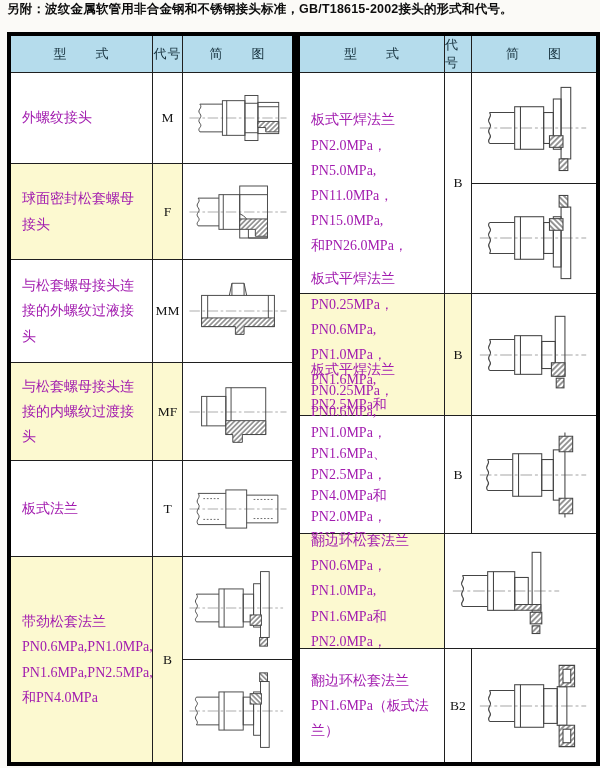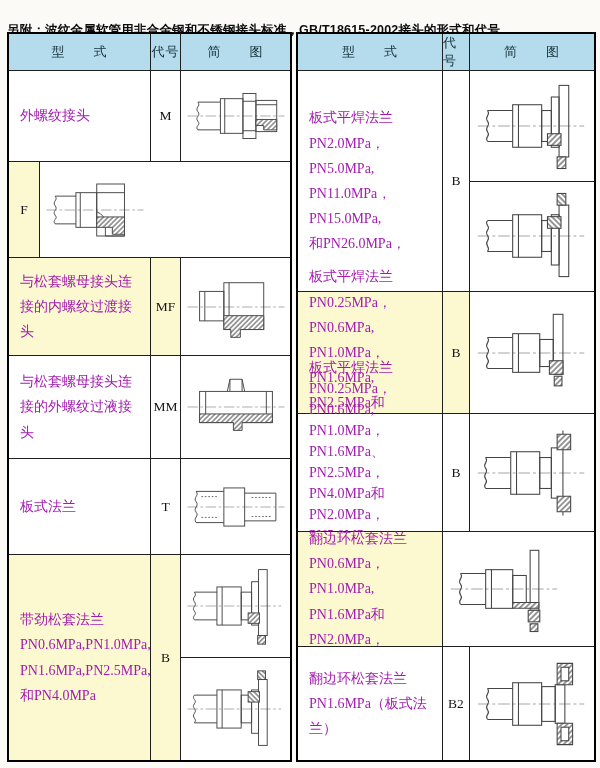--- a/index.html
+++ b/index.html
@@ -1,19 +1,19 @@
 <!DOCTYPE html>
 <html><head>
 <meta charset="utf-8">
 <style>
   html,body{margin:0;padding:0;}
   body{width:600px;height:768px;background:#fbfaf7;font-family:"Liberation Serif",serif;position:relative;overflow:hidden;}
   .page{position:absolute;left:0;top:0;width:600px;height:768px;}
-  .doc-title{position:absolute;left:7px;top:22px;width:586px;font-family:"Liberation Sans",sans-serif;font-weight:bold;font-size:12.5px;color:#0d0d0d;letter-spacing:.2px;white-space:nowrap;}
-  .tbl{position:absolute;top:32px;border:2px solid #000000;background:#fff;display:flex;flex-direction:column;box-sizing:content-box;}
+  .doc-title{position:absolute;left:7px;top:1px;width:586px;font-family:"Liberation Sans",sans-serif;font-weight:bold;font-size:12.5px;color:#0d0d0d;letter-spacing:.2px;white-space:nowrap;}
+  .tbl{position:absolute;top:32px;border:4px solid #000000;background:#fff;display:flex;flex-direction:column;box-sizing:content-box;}
   #tbl-left{left:7px;}
   #tbl-right{left:296px;}
   .row{display:flex;flex:none;}
   .row + .row{border-top:1px solid #1f1f1f;}
   .cell{box-sizing:border-box;flex:none;position:relative;background:#fff;}
   .cell + .cell{border-left:1px solid #1f1f1f;}
   .c-type{display:flex;align-items:center;padding:4px 5px 4px 11px;font-size:14px;line-height:1.8;color:#a21caf;white-space:pre-line;}
   .c-type.tight{line-height:1.5;}
   .c-code{display:flex;align-items:center;justify-content:center;font-size:13.5px;color:#141414;}
   .c-diag{display:flex;flex-direction:column;background:#fff;}
@@ -67,69 +67,70 @@
               <line x1="68" y1="65" x2="83" y2="65"></line>
           <rect x="83" y="30" width="24" height="36"></rect>
               <line x1="83" y1="35" x2="107" y2="35"></line>
           <path d="M83 52h24v12h-15v-5h-9z" fill="url(#hat)"></path>
         </svg>
           </div>
       </div>
     </div>
 
     <div class="row hl" style="height:95px">
+      <div class="cell w-type c-type">球面密封松套螺母接头</div>
       <div class="cell w-code c-code">F</div>
       <div class="cell w-diag c-diag">
         <div class="one">
             <svg class="d" width="104" height="88" viewBox="0 0 120 96" fill="none" stroke="#454545" stroke-width="1.1">
           <line x1="4" y1="48" x2="116" y2="48" stroke="#8a8a8a" stroke-width=".8" stroke-dasharray="12 3 3 3"></line>
           <path d="M14 32h24M14 64h24"></path>
               <path d="M14 32c4 5-4 6 0 11c4 5-4 6 0 11c4 5-4 5 0 10"></path>
           <rect x="38" y="28" width="24" height="40"></rect>
               <line x1="43" y1="28" x2="43" y2="68"></line>
           <rect x="62" y="18" width="32" height="60"></rect>
               <line x1="62" y1="28" x2="94" y2="28"></line>
           <path d="M62 50q10 4 10 14v14h22v-26"></path>
           <path d="M62 56h32v20h-14v-8h-18z" fill="url(#hat)"></path>
-        </svg>
-          </div>
-      </div>
-    </div>
-
-    <div class="row hl" style="height:97px">
-      <div class="cell w-type c-type">与松套螺母接头连接的内螺纹过渡接头</div>
-      <div class="cell w-code c-code">MF</div>
-      <div class="cell w-diag c-diag">
-        <div class="one">
-            <svg class="d" width="104" height="88" viewBox="0 0 120 96" fill="none" stroke="#454545" stroke-width="1.1">
-          <line x1="4" y1="48" x2="116" y2="48" stroke="#8a8a8a" stroke-width=".8" stroke-dasharray="12 3 3 3"></line>
-          <rect x="18" y="30" width="28" height="34"></rect>
-              <line x1="24" y1="30" x2="24" y2="64"></line>
-          <rect x="46" y="20" width="46" height="54"></rect>
-              <line x1="52" y1="20" x2="52" y2="74"></line>
-          <path d="M46 58h46v16h-27v9h-11v-9h-8z" fill="url(#hat)"></path>
         </svg>
           </div>
       </div>
     </div>
 
     <div class="row" style="height:102px">
       <div class="cell w-type c-type">与松套螺母接头连接的外螺纹过液接头</div>
       <div class="cell w-code c-code">MM</div>
       <div class="cell w-diag c-diag">
         <div class="one">
             <svg class="d" width="104" height="92" viewBox="0 0 120 96" fill="none" stroke="#454545" stroke-width="1.1">
           <line x1="4" y1="48" x2="116" y2="48" stroke="#8a8a8a" stroke-width=".8" stroke-dasharray="12 3 3 3"></line>
           <rect x="18" y="30" width="84" height="36"></rect>
           <line x1="25" y1="30" x2="25" y2="66"></line>
               <line x1="95" y1="30" x2="95" y2="66"></line>
           <path d="M50 30l3-14h14l3 14"></path>
               <line x1="53" y1="16" x2="53" y2="30"></line>
               <line x1="67" y1="16" x2="67" y2="30"></line>
           <path d="M18 56h84v10h-35v9h-10v-9h-39z" fill="url(#hat)"></path>
+        </svg>
+          </div>
+      </div>
+    </div>
+
+    <div class="row hl" style="height:97px">
+      <div class="cell w-type c-type">与松套螺母接头连接的内螺纹过渡接头</div>
+      <div class="cell w-code c-code">MF</div>
+      <div class="cell w-diag c-diag">
+        <div class="one">
+            <svg class="d" width="104" height="88" viewBox="0 0 120 96" fill="none" stroke="#454545" stroke-width="1.1">
+          <line x1="4" y1="48" x2="116" y2="48" stroke="#8a8a8a" stroke-width=".8" stroke-dasharray="12 3 3 3"></line>
+          <rect x="18" y="30" width="28" height="34"></rect>
+              <line x1="24" y1="30" x2="24" y2="64"></line>
+          <rect x="46" y="20" width="46" height="54"></rect>
+              <line x1="52" y1="20" x2="52" y2="74"></line>
+          <path d="M46 58h46v16h-27v9h-11v-9h-8z" fill="url(#hat)"></path>
         </svg>
           </div>
       </div>
     </div>
 
     <div class="row" style="height:95px">
       <div class="cell w-type c-type">板式法兰</div>
       <div class="cell w-code c-code">T</div>
       <div class="cell w-diag c-diag">
         <div class="one">

